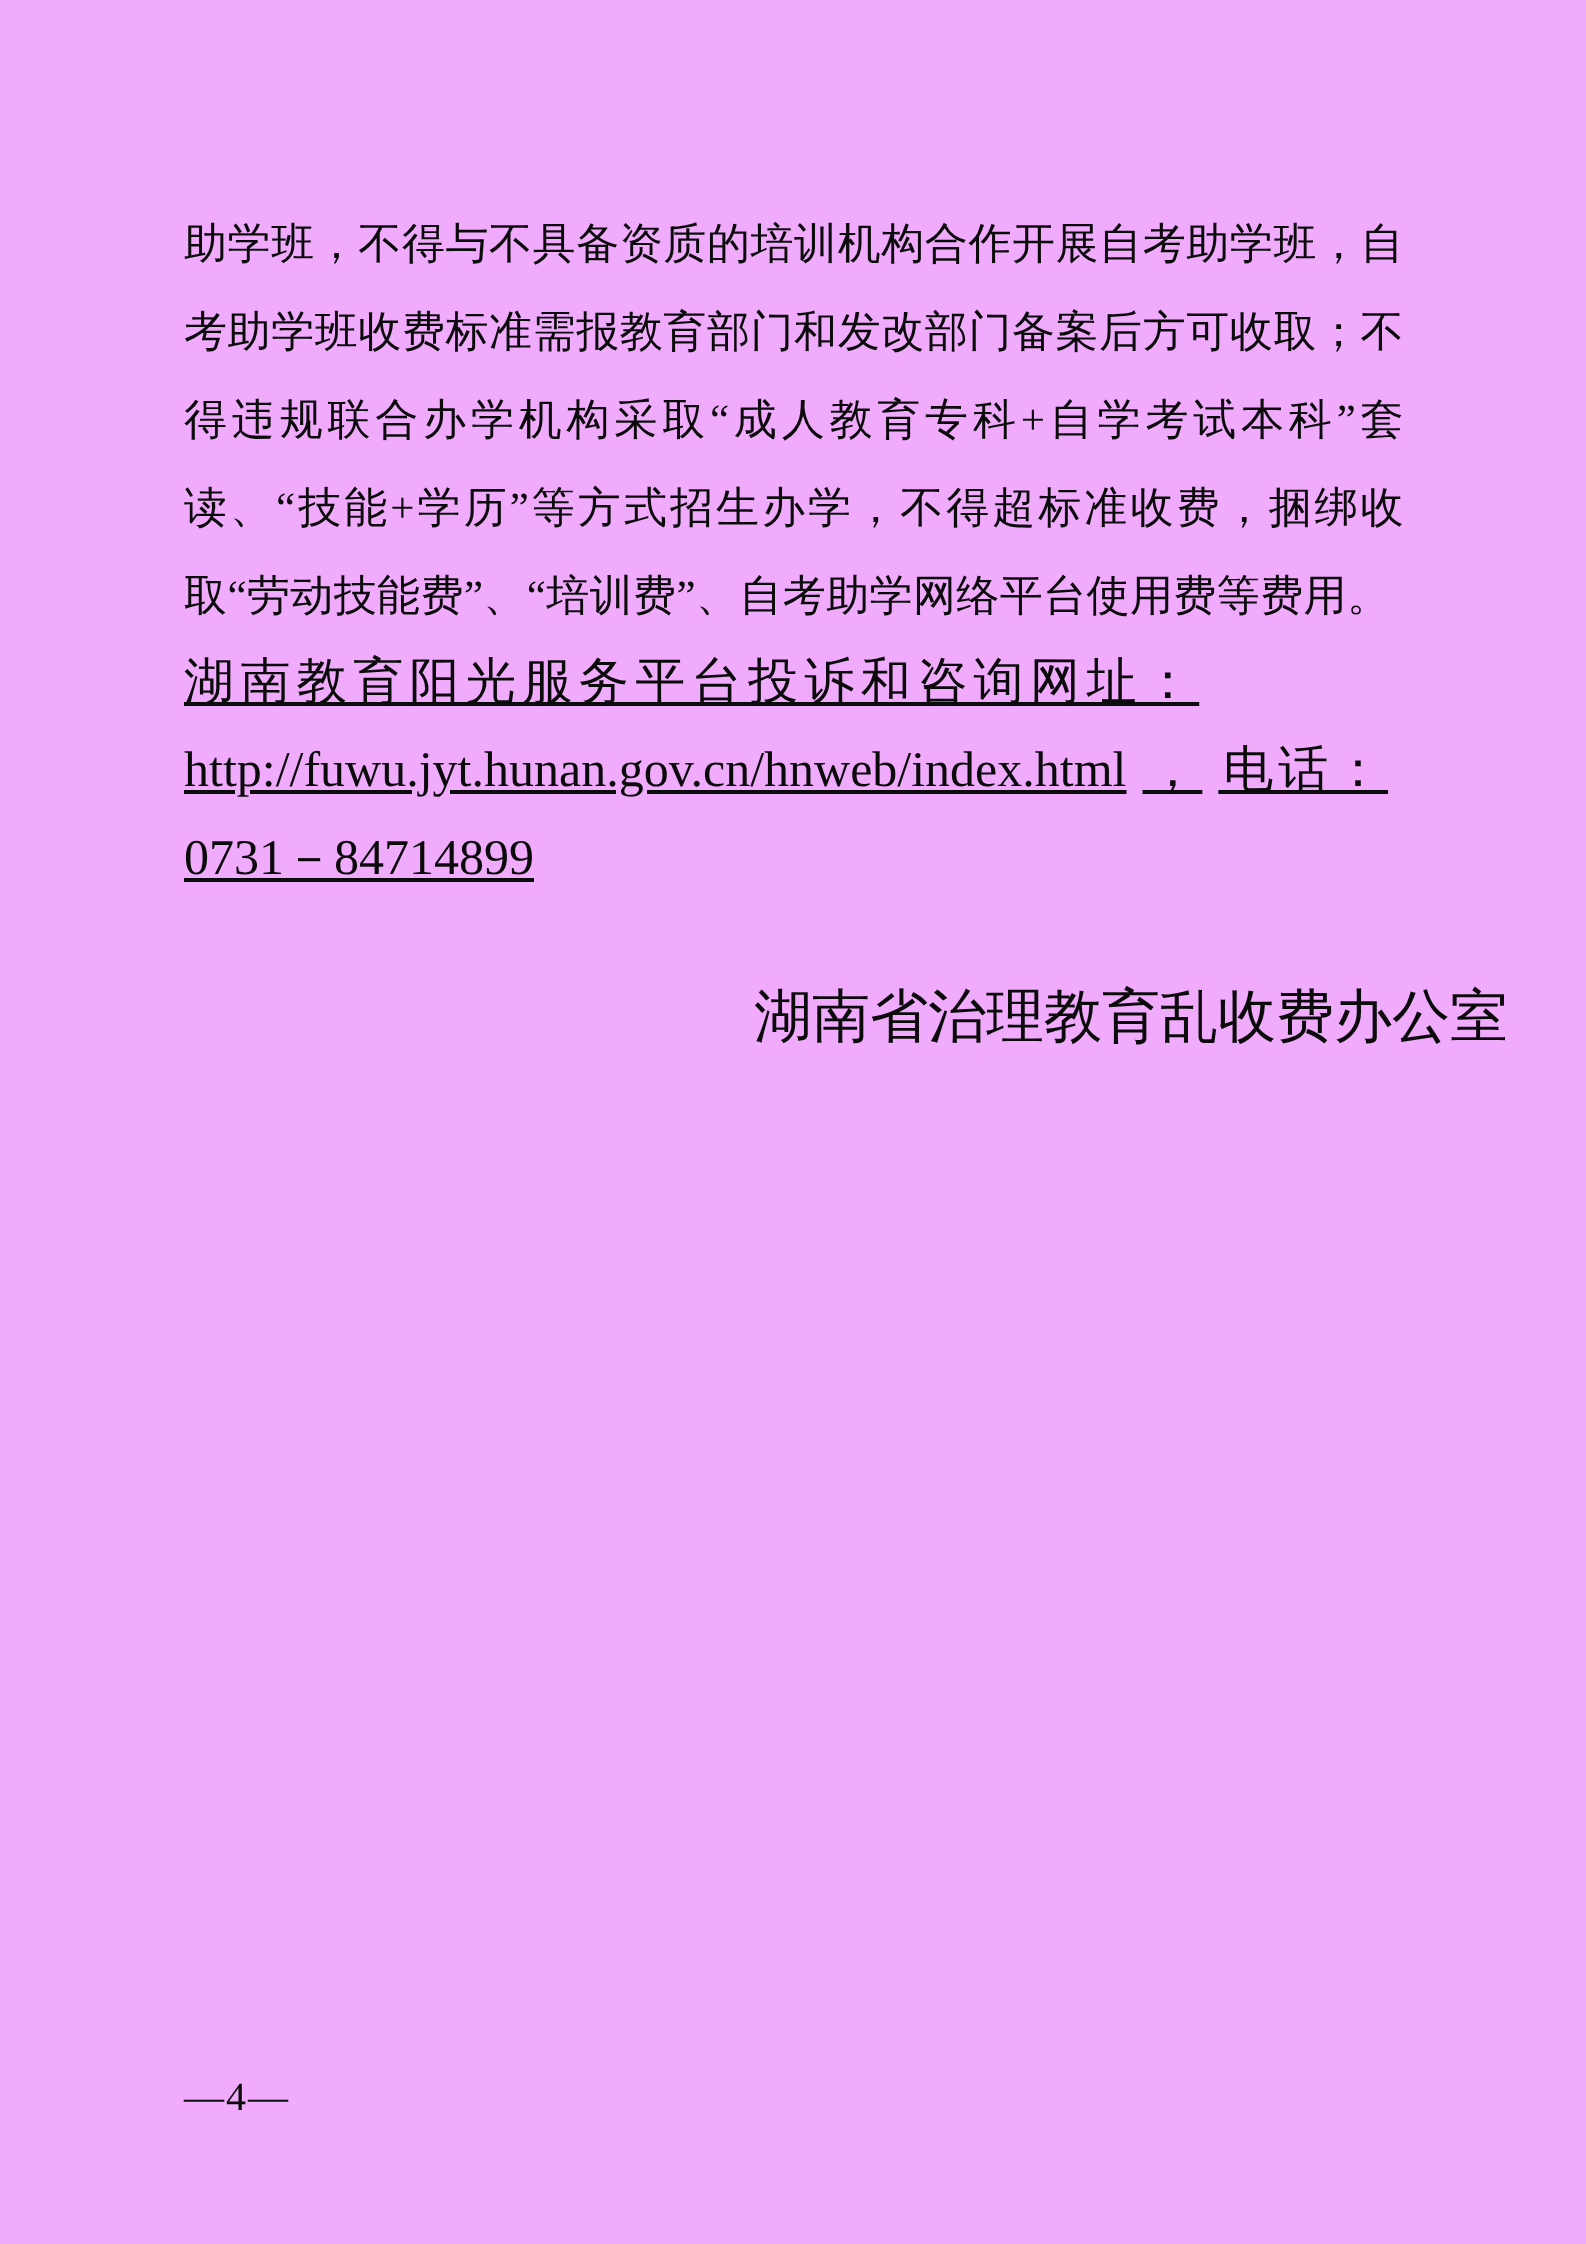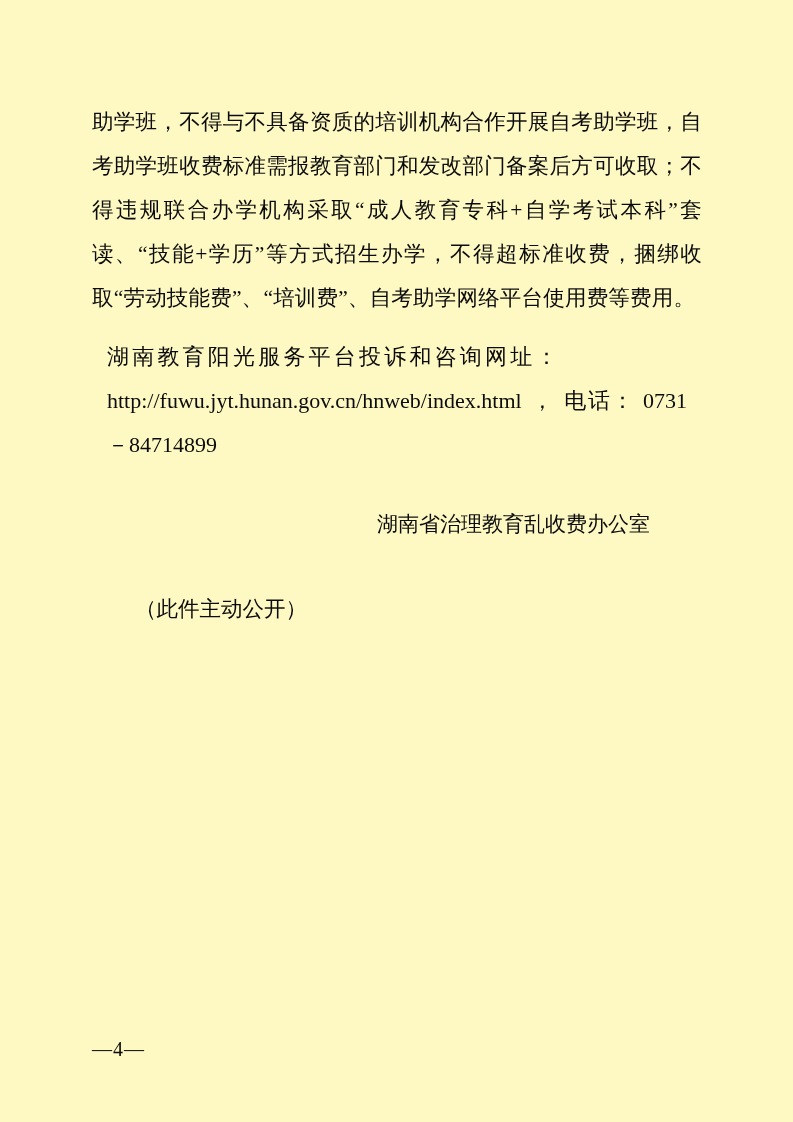--- a/index.html
+++ b/index.html
@@ -4,21 +4,21 @@
 <style>
   html, body {
     margin: 0;
     padding: 0;
     background: #ffffff;
   }
   .page {
     position: relative;
     width: 793px;
     height: 1122px;
-    background: #fef9c3;
+    background: #f0abfc;
     margin: 0 auto;
     overflow: hidden;
     font-family: "Liberation Serif", "DejaVu Serif", serif;
     color: #0b0b0b;
   }
   .content {
     position: absolute;
     left: 92px;
     top: 100px;
     width: 610px;
@@ -31,32 +31,33 @@
     text-justify: inter-ideograph;
     margin: 0 0 0 0;
   }
   .indent {
     text-indent: 43px;
   }
   .para-spaced {
     letter-spacing: 3.2px;
   }
   .url-block {
-    font-size: 22px;
+    font-size: 25px;
     line-height: 44px;
     text-align: justify;
     text-justify: inter-ideograph;
-    margin: 15px;
+    margin: 0;
+    text-decoration: underline;
   }
   .url-text {
     font-family: "Liberation Serif", "DejaVu Serif", serif;
   }
   .signature {
     margin-top: 36px;
-    font-size: 21px;
+    font-size: 29px;
     line-height: 42px;
     padding-left: 285px;
   }
   .sig-line {
     white-space: nowrap;
   }
   .sig-date {
     padding-left: 42px;
   }
   .openness {
@@ -87,19 +88,18 @@
 
     <p class="url-block">
       <span class="para-spaced">湖南教育阳光服务平台投诉和咨询网址：</span><br>
       <span class="url-text">http://fuwu.jyt.hunan.gov.cn/hnweb/index.html</span><span class="nbsp-gap"></span><span>，</span><span class="nbsp-gap"></span><span>电话：</span><span class="nbsp-gap"></span><span>0731－84714899</span>
     </p>
 
     <div class="signature">
       <div class="sig-line">湖南省治理教育乱收费办公室</div>
     </div>
 
-    <div class="openness">（此件主动公开）</div>
 
   </div>
 
   <div class="page-number">—4—</div>
 
 </div>
 
 </body></html>

